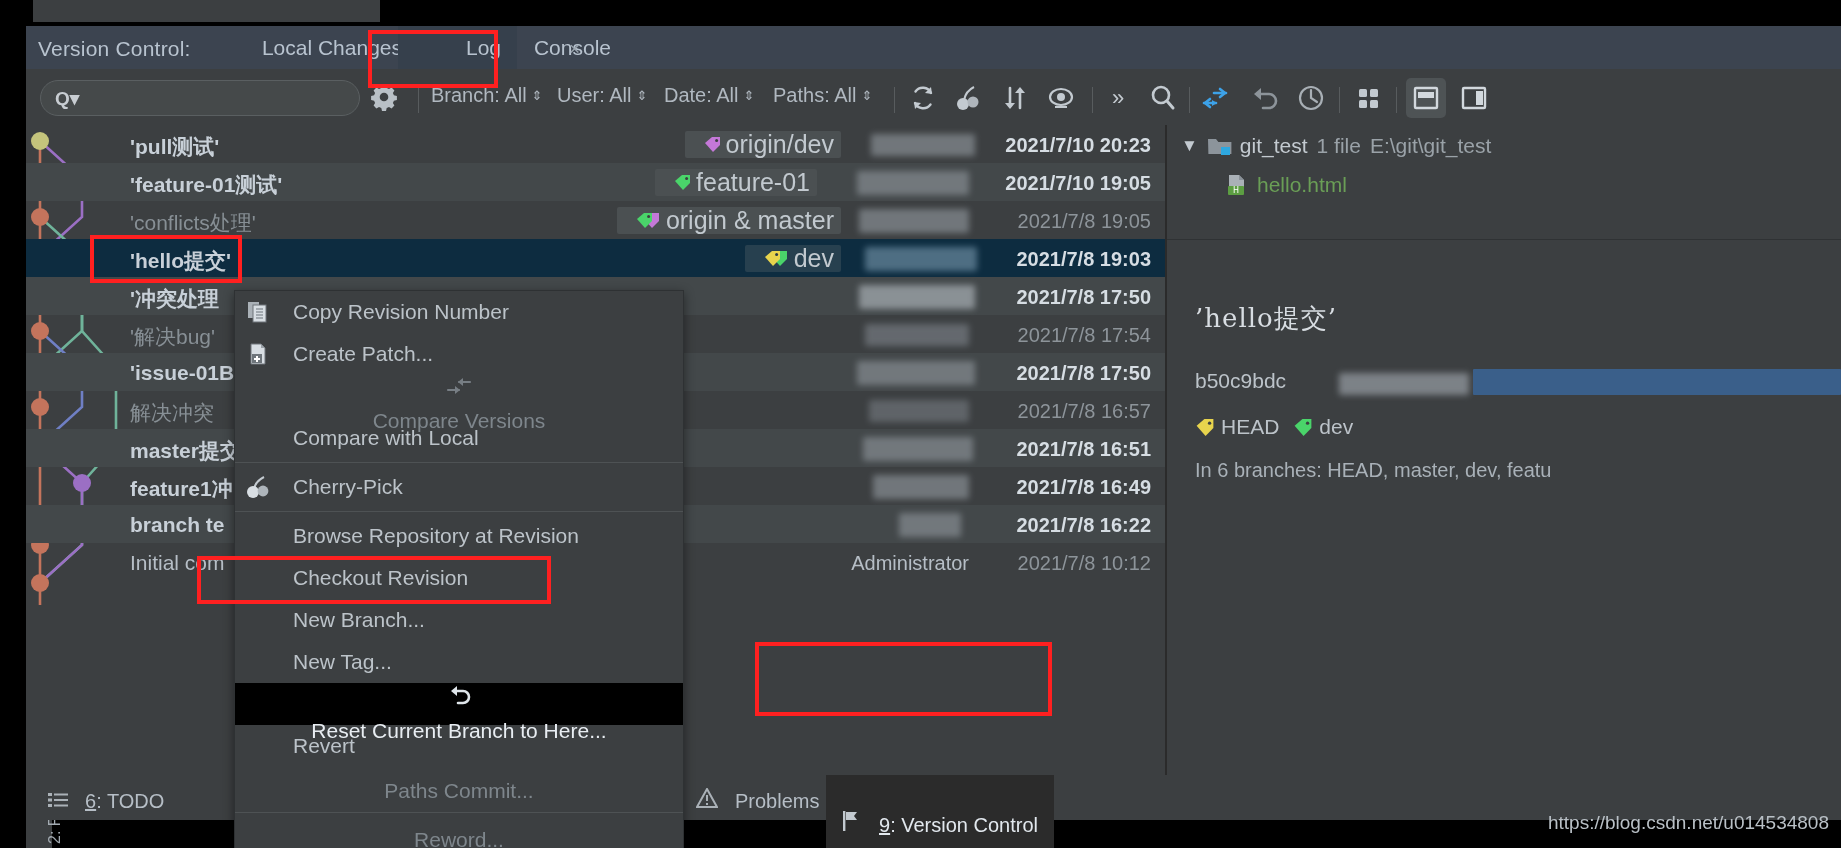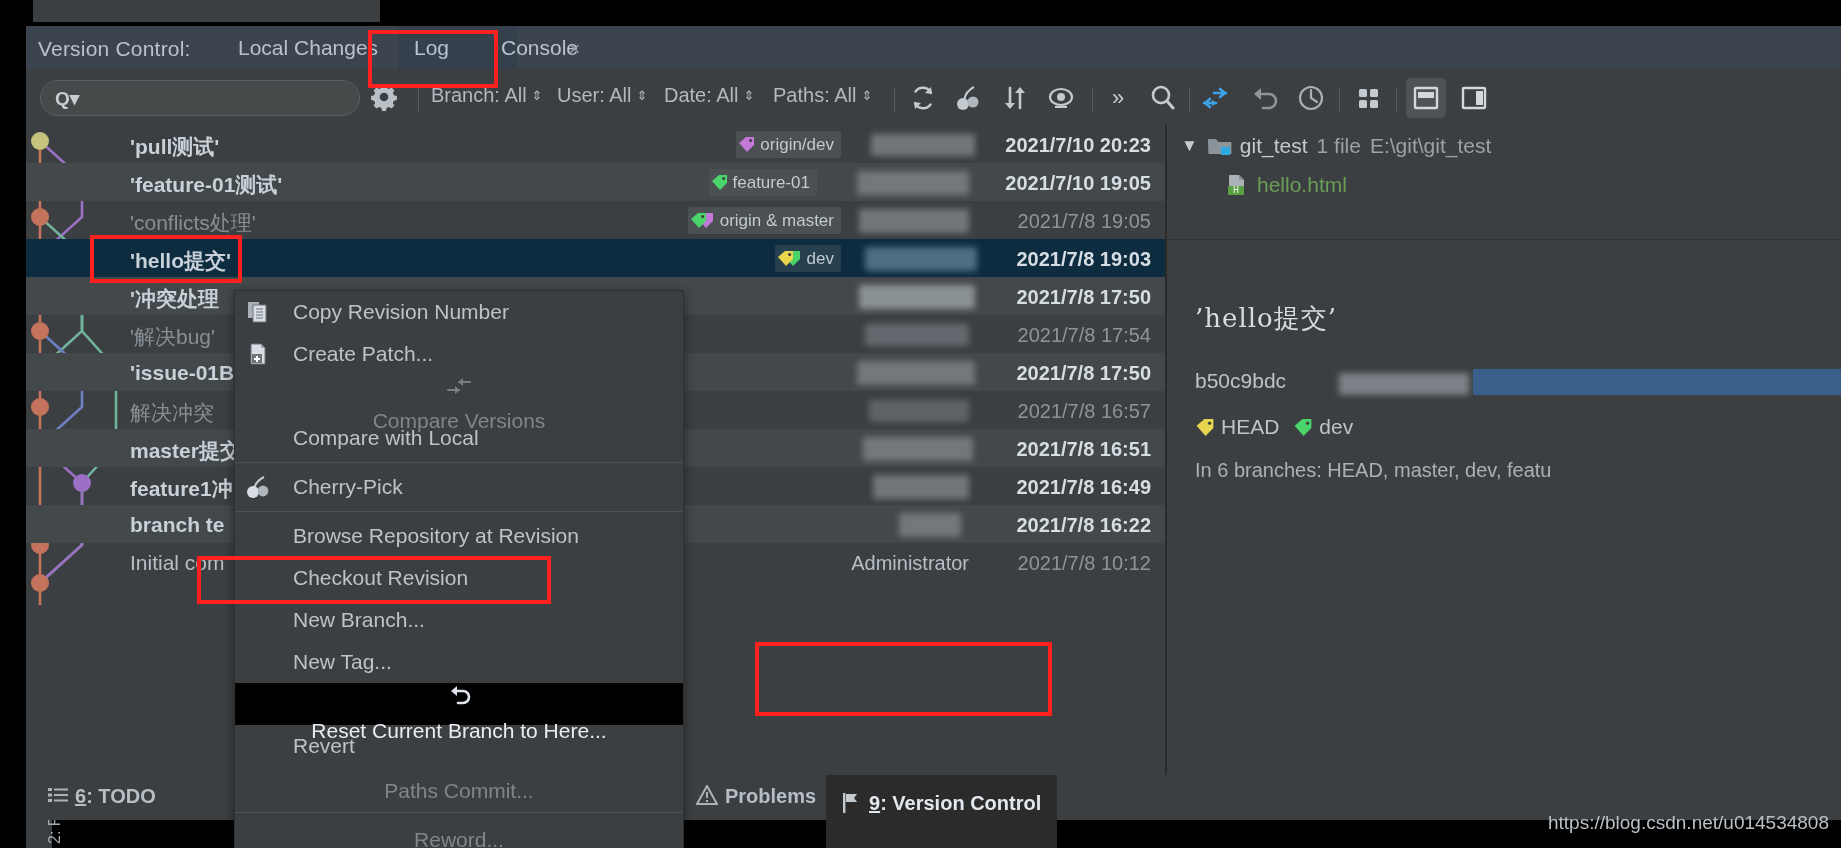--- a/index.html
+++ b/index.html
@@ -33,21 +33,21 @@
   .tabrow {
     position: absolute; left: 0; top: 0; width: 1815px; height: 43px;
     background: #3c4450;
   }
   .tabrow .vc-label {
     position: absolute; left: 12px; top: 11px;
     color: #b8c3cf; font-size: 21px; letter-spacing: .2px;
   }
   .tab {
     position: absolute; top: 0; height: 43px;
-    display: flex; align-items: center; justify-content: flex-start;
+    display: flex; align-items: center; justify-content: flex-end;
     color: #b8c3cf; font-size: 21px; padding: 0 16px;
     cursor: default;
   }
   .tab.active { background: #36404c; }
   .tab-close {
     position: absolute; top: 13px; color: #9aa4ae; font-size: 19px;
     line-height: 1;
   }
   
   .toolbar {
@@ -126,22 +126,22 @@
     position: absolute;
     background: #7d8388;
     filter: blur(3.2px);
     opacity: .82;
     border-radius: 2px;
   }
   
   .chip {
     position: absolute; top: 6px; height: 27px;
     background: #4b5052; border-radius: 2px;
-    display: flex; align-items: center; padding: 0 7px 0 2px;
-    color: #c2c9cf; font-size: 17px; white-space: nowrap;
+    display: flex; align-items: center; padding: 0 7px 0 19px;
+    color: #c2c9cf; font-size: 25px; white-space: nowrap;
   }
   .chip.ondark { background: #27404f; }
   .chip .tagic { margin-right: 5px; display: inline-flex; }
   
   .graph { position: absolute; left: 0; top: 0; }
   
   .rp-head {
     position: absolute; left: 0; top: 0; width: 674px; height: 114px;
     background: #3c3f41;
   }
@@ -174,22 +174,22 @@
   .blue-sel {
     position: absolute; background: #3a5f8a; border-radius: 1px;
   }
   
   .statusbar {
     position: absolute; left: 0; top: 749px; width: 1815px; height: 45px;
     background: #3c3f41;
   }
   .sb-item {
     position: absolute; top: 10px; height: 28px;
-    display: flex; align-items: flex-start; gap: 7px;
-    color: #b6bec6; font-size: 20px; white-space: nowrap; font-weight: bold;
+    display: flex; align-items: flex-end; gap: 17px;
+    color: #b6bec6; font-size: 20px; white-space: nowrap;
   }
   .sb-item.active {
     background: #2b2b2b; height: 45px; top: 0; padding: 17px 16px;
     color: #e2e8ee;
   }
   .uline { text-decoration: underline; }
   
   .rail {
     position: absolute; left: 0; top: 99px; width: 26px; height: 650px;
     background: #3c3f41;

